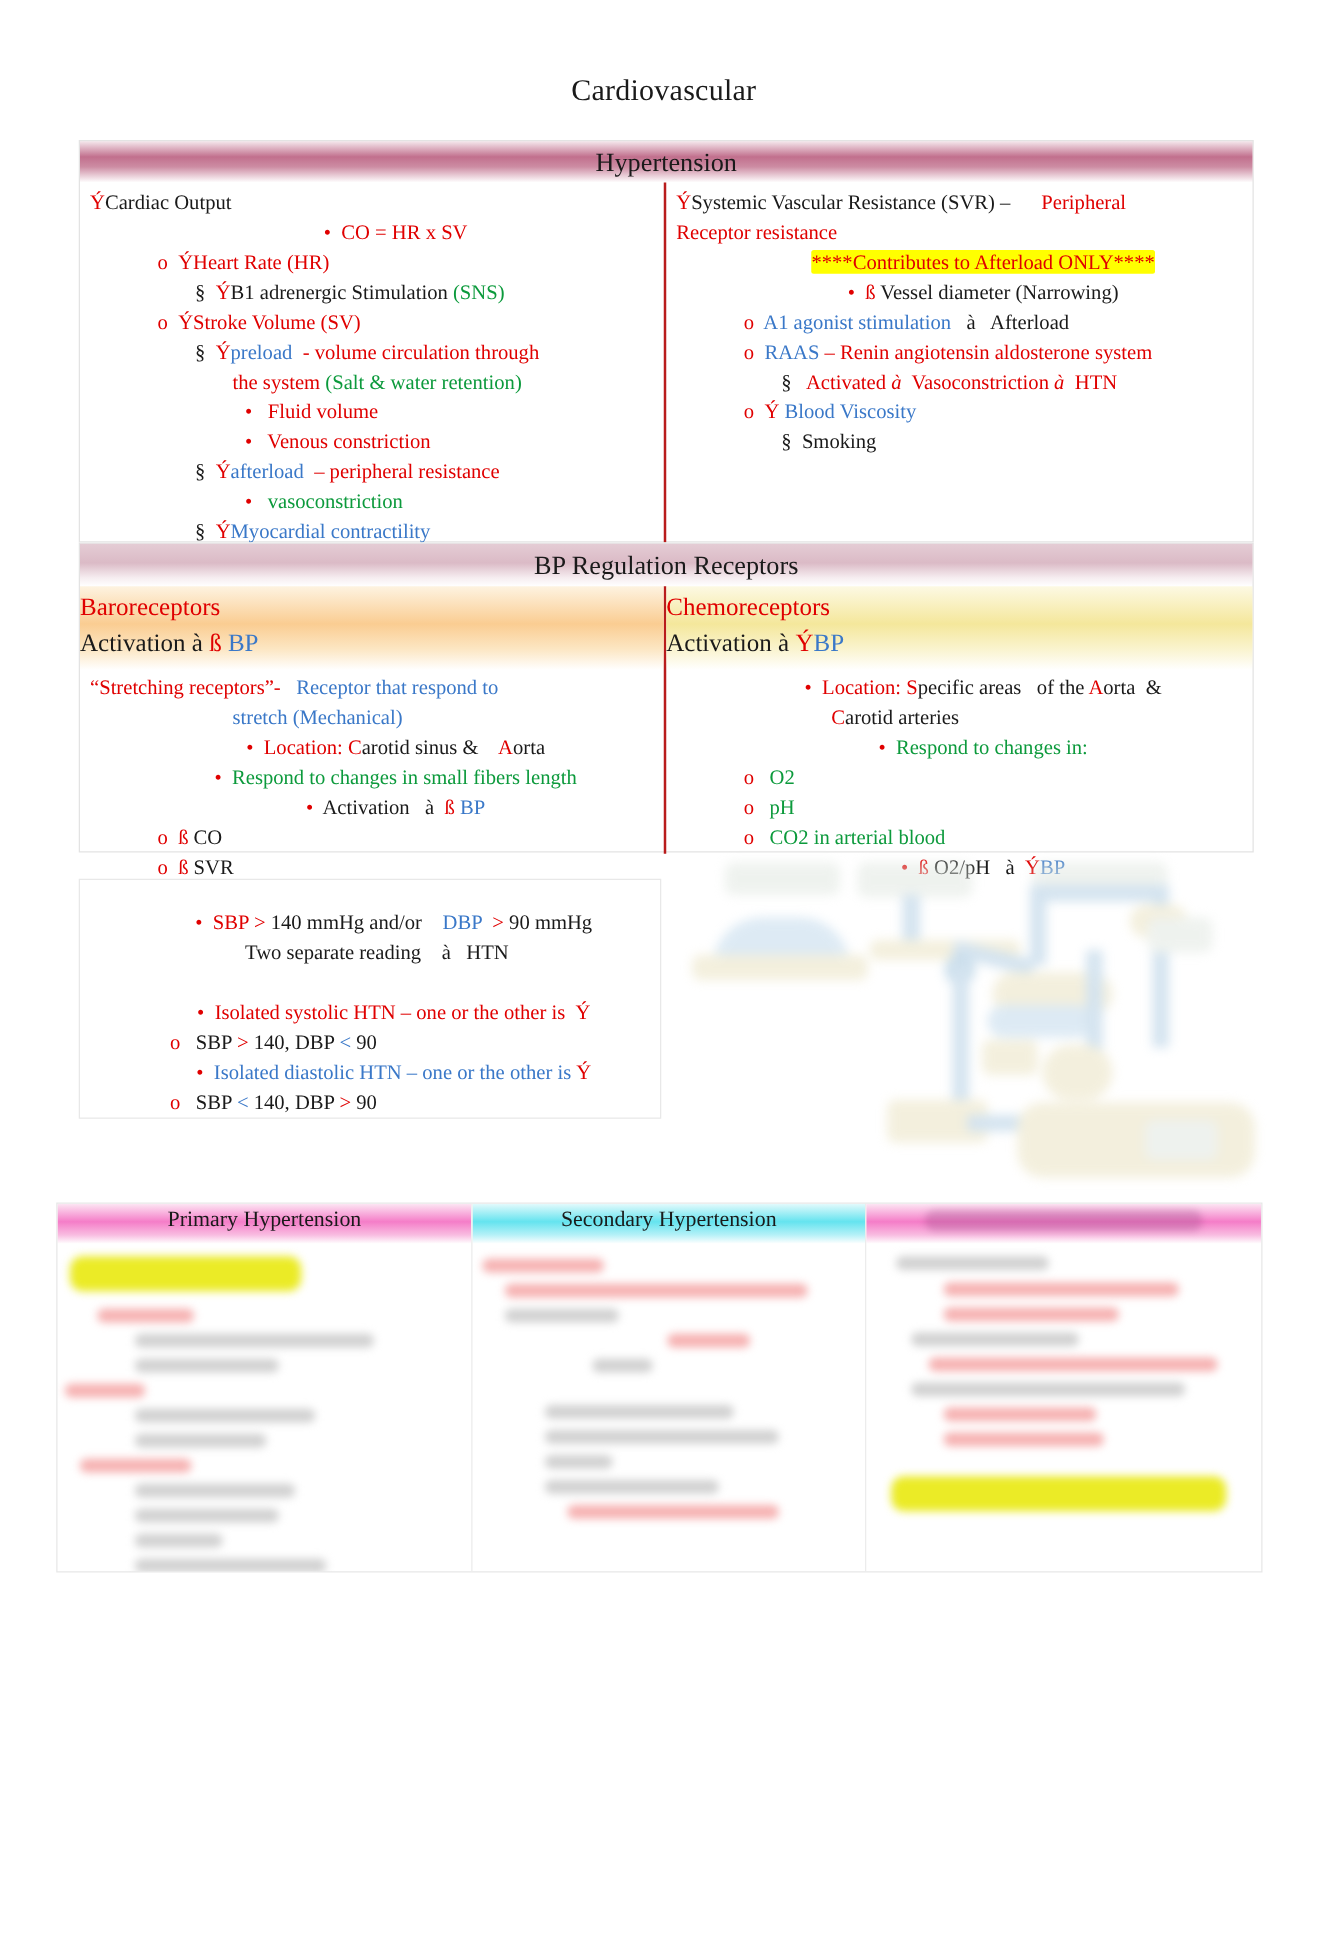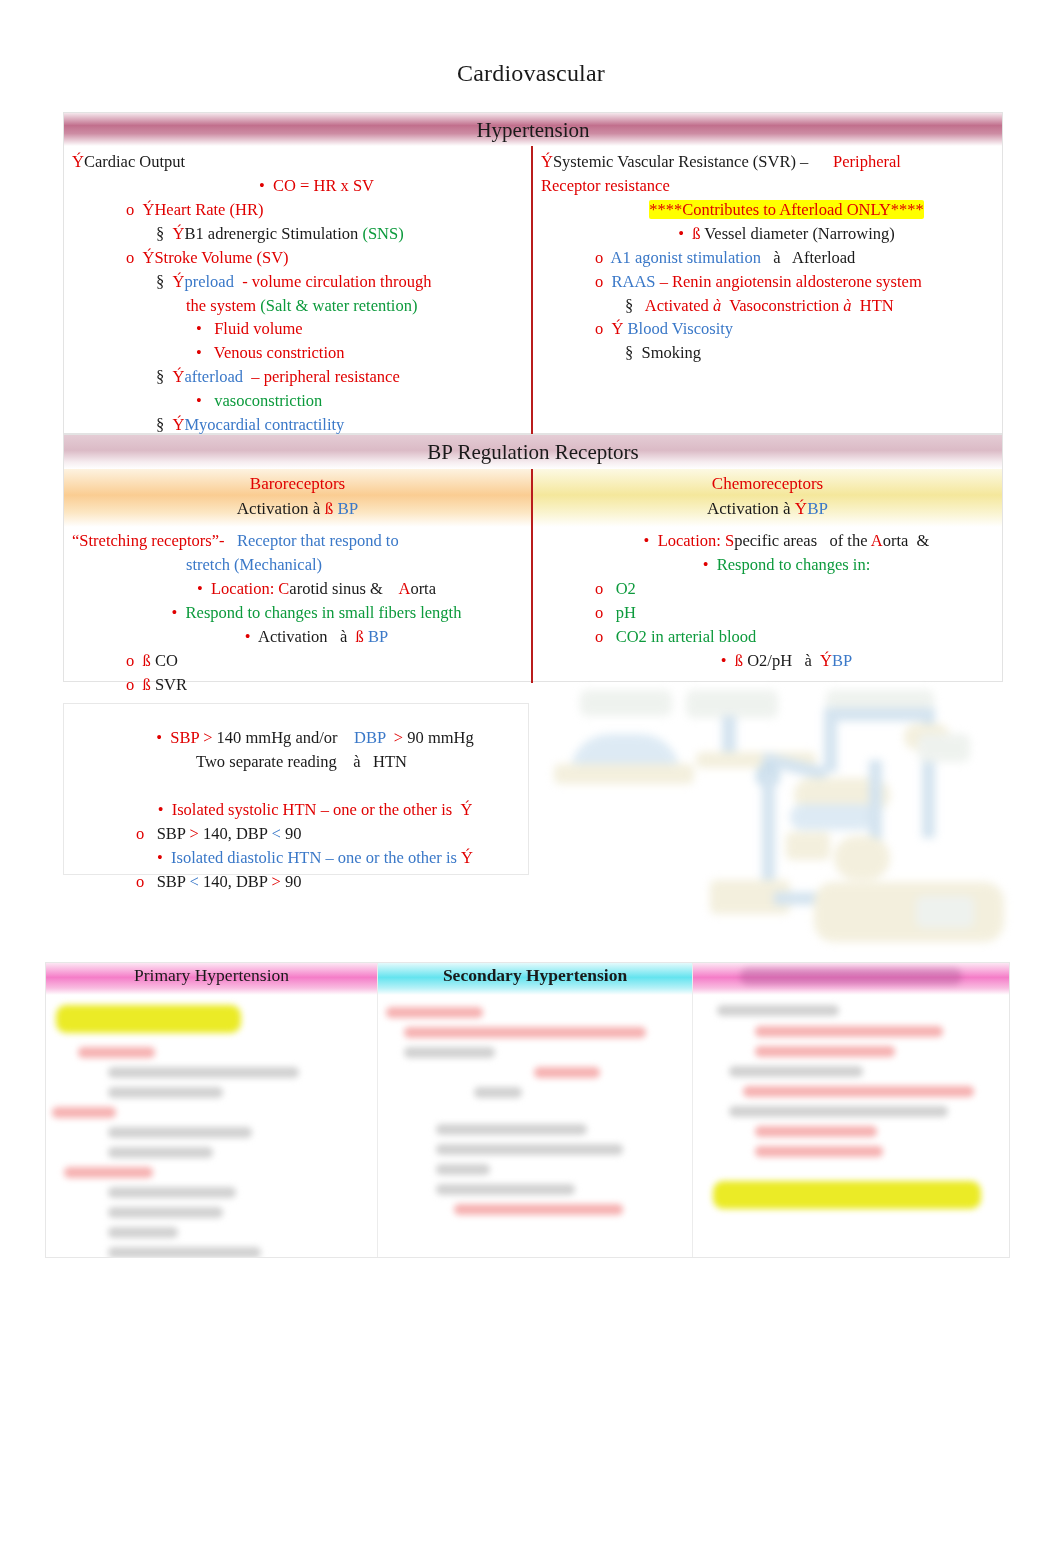--- a/index.html
+++ b/index.html
@@ -90,22 +90,22 @@
 
   .red    { color: #e00000; }
   .blue   { color: #3a78c8; }
   .green  { color: #0c9a3c; }
   .black  { color: #1a1a1a; }
   .hl     { background: #ffff00; border-radius: 2px; }
   .ital   { font-style: italic; }
 
   
   .subhead {
-    text-align: center;
-    font-size: 17px;
+    text-align: left;
+    font-size: 20px;
     line-height: 1.45;
     padding: 3px 0 6px 0;
   }
   .subhead-baro {
     background: linear-gradient(to bottom,
         rgba(252,233,200,0.55) 0%,
         rgba(250,202,140,0.95) 45%,
         rgba(251,222,175,0.75) 75%,
         rgba(255,255,255,0.0) 100%);
   }
@@ -181,21 +181,20 @@
         rgba(244,118,197,0.95) 45%,
         rgba(246,160,212,0.70) 78%,
         rgba(255,255,255,0.0) 100%);
   }
   .head-cyan {
     background: linear-gradient(to bottom,
         rgba(176,240,246,0.35) 0%,
         rgba(92,226,238,0.95) 45%,
         rgba(150,235,244,0.70) 78%,
         rgba(255,255,255,0.0) 100%);
-    font-weight: bold;
   }
   .head-redacted .redbar {
     display: inline-block;
     width: 70%;
     height: 17px;
     margin-top: 3px;
     border-radius: 9px;
     background: rgba(150,70,130,0.30);
     filter: blur(3px);
   }
@@ -275,31 +274,32 @@
         </div>
     </div>
 
     <div class="col col-r" style="height:214px;">
       <div class="subhead subhead-chemo">
         <div class="red">Chemoreceptors</div>
         <div id="chemo-sub"><span class="black">Activation   à  </span><span class="red">Ý</span><span class="blue">BP</span></div>
       </div>
       <div id="chemo-body" style="padding-top:2px;">
           <div class="line l1"><span class="red">•</span><span class="red">  Location: </span><span class="red">S</span><span class="black">pecific areas </span><span class="black">  of the </span><span class="red">A</span><span class="black">orta  &amp;</span></div>
+          <div class="line l4"><span class="red">C</span><span class="black">arotid arteries</span></div>
           <div class="line l1"><span class="red">•</span><span class="green">  Respond to changes in:</span></div>
           <div class="line l2"><span class="red">o</span><span class="green">   O2</span></div>
           <div class="line l2"><span class="red">o</span><span class="green">   pH</span></div>
           <div class="line l2"><span class="red">o</span><span class="green">   CO2 in arterial blood</span></div>
           <div class="line l1"><span class="red">•</span><span class="red">  ß</span><span class="black"> O2/pH   à  </span><span class="red">Ý</span><span class="blue">BP</span></div>
         </div>
     </div>
   </div>
 </div>
 
-<div class="sbp-box" style="left:63px; top:703px; width:466px; height:172px;">
+<div class="sbp-box" style="left:63px; top:703px; width:466px; height:192px;">
   <div id="sbp-body">
       <div class="line l1"><span class="red">•</span><span class="red">  SBP </span><span class="red">&gt; </span><span class="black">140 mmHg and/or    </span><span class="blue">DBP </span><span class="red"> &gt; </span><span class="black">90 mmHg</span></div>
       <div class="line l3h"><span class="black">Two separate reading    à   HTN</span></div>
       <div class="line l0"><span class="black"> </span></div>
       <div class="line l1"><span class="red">•</span><span class="red">  Isolated systolic HTN – one or the other is  </span><span class="red">Ý</span></div>
       <div class="line l2"><span class="red">o</span><span class="black">   SBP </span><span class="red">&gt; </span><span class="black">140, DBP </span><span class="blue">&lt; </span><span class="black">90</span></div>
       <div class="line l1"><span class="red">•</span><span class="blue">  Isolated diastolic HTN – one or the other is </span><span class="red">Ý</span></div>
       <div class="line l2"><span class="red">o</span><span class="black">   SBP </span><span class="blue">&lt; </span><span class="black">140, DBP </span><span class="red">&gt; </span><span class="black">90</span></div>
     </div>
 </div>

